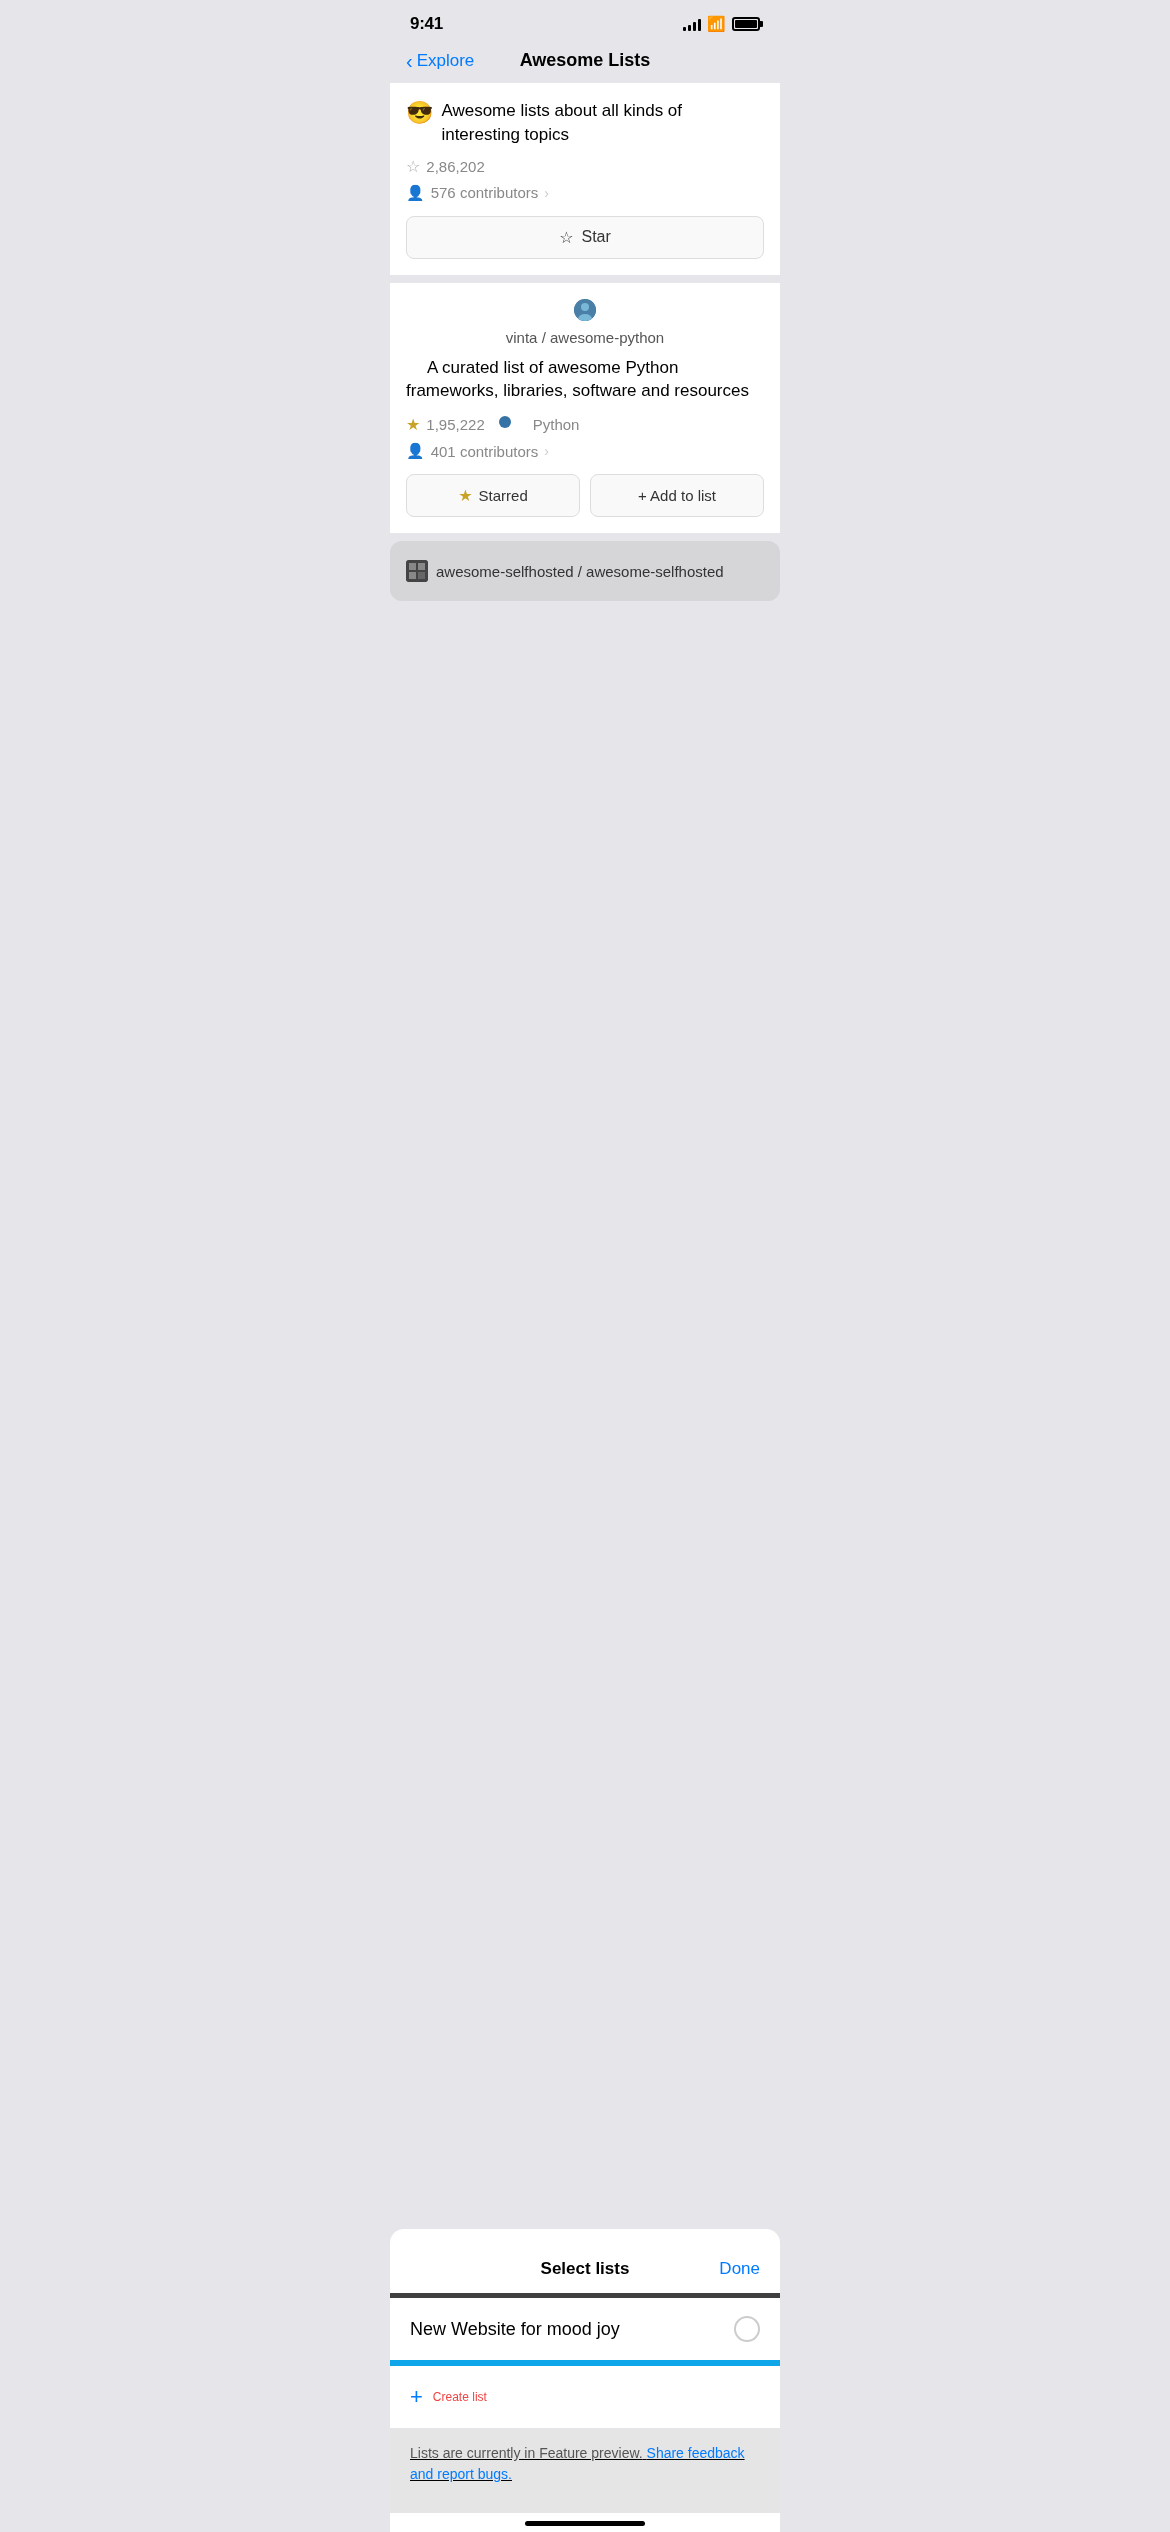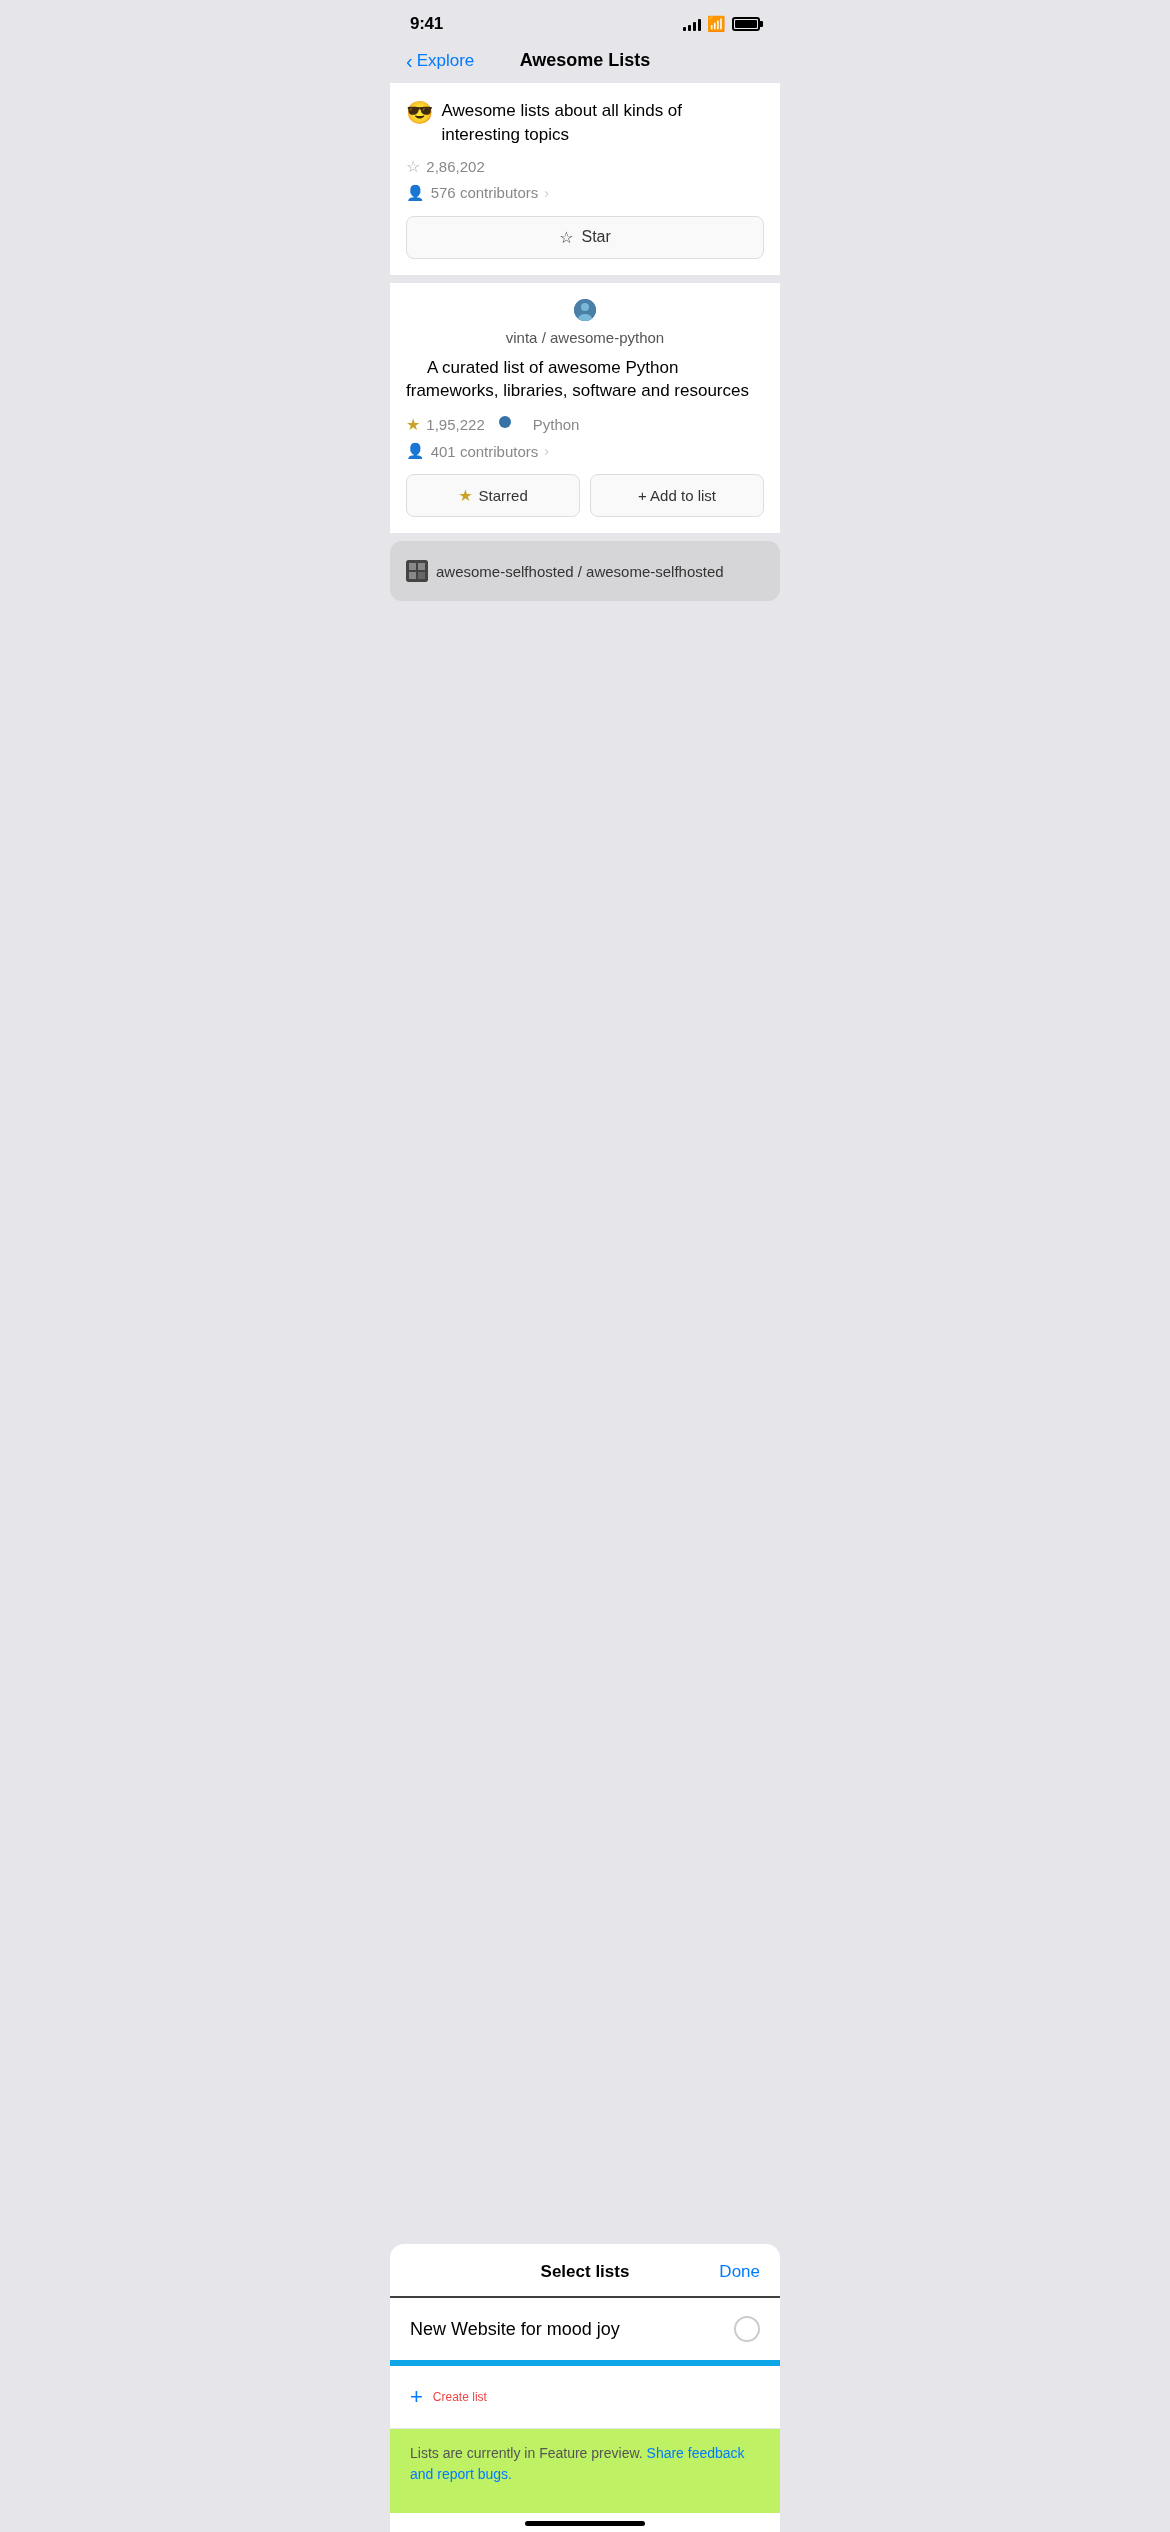--- a/index.html
+++ b/index.html
@@ -260,22 +260,22 @@
     .bottom-sheet {
       background: #fff;
       border-radius: 14px 14px 0 0;
       overflow: hidden;
     }
 
     .sheet-header {
       display: flex;
       align-items: center;
       justify-content: center;
-      padding: 18px 20px 14px;
-      border-bottom: 2px solid #404040;
+      padding: 30px 20px 14px;
+      border-bottom: 5px solid #404040;
       position: relative;
     }
     .sheet-title {
       font-size: 17px;
       font-weight: 700;
       color: #000;
     }
     .sheet-done {
       position: absolute;
       right: 20px;
@@ -315,22 +315,23 @@
       font-size: 22px;
       color: #007aff;
       font-weight: 400;
     }
     .create-label {
       font-size: 12px;
       color: #ef4444;
     }
 
     .sheet-footer {
-      background: #bef264;
+      background: #e5e5e5;
       padding: 14px 20px 28px;
+      text-decoration: underline;
     }
     .footer-text {
       font-size: 14px;
       color: #555;
       line-height: 1.5;
     }
     .footer-link {
       color: #007aff;
     }
 

